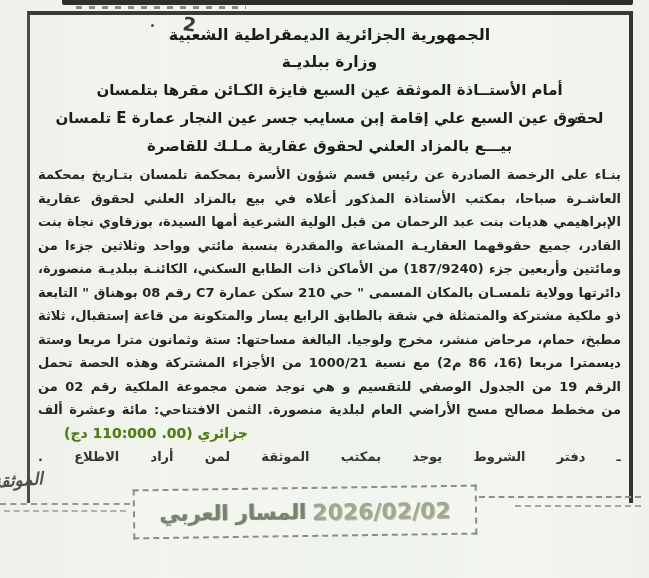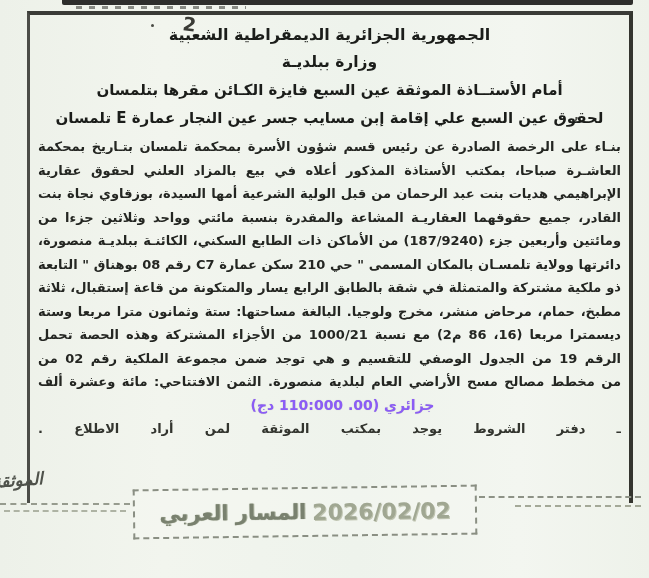--- a/index.html
+++ b/index.html
@@ -42,24 +42,24 @@
   .hdr.subject{font-size:15px;}
   .body-block{margin-top:4px;}
   .body-line{
     direction:rtl;
     font-size:13px;font-weight:bold;color:#242622;
     height:23.5px;line-height:23.5px;
     text-align:justify;text-align-last:justify;
     overflow:hidden;white-space:normal;
   }
   .amount-line{
-    direction:ltr;text-align:center;
+    direction:ltr;text-align:left;
     padding-left:26px;
     font-size:14px;font-weight:bold;
-    color:#8b5cf6;
+    color:#4d7c0f;
     height:23.5px;line-height:23.5px;
     text-shadow:0 0 1px #c3c8ba;
   }
   .closing-line{
     direction:rtl;
     font-size:13px;font-weight:bold;color:#33352f;
     height:23.5px;line-height:23.5px;
     text-align:justify;text-align-last:justify;
     overflow:hidden;
   }
@@ -120,20 +120,21 @@
   <div class="mark-2">2</div>
   <div class="stray-mark">’</div>
 
   <div class="frame">
     <div class="content">
 
       <div class="hdr republic">الجمهورية الجزائرية الديمقراطية الشعبية</div>
       <div class="hdr ministry">وزارة ببلديـة</div>
       <div class="hdr office">أمام الأستــاذة الموثقة عين السبع فايزة الكـائن مقرها بتلمسان</div>
       <div class="hdr office">لحقوق عين السبع علي إقامة إبن مسايب جسر عين النجار عمارة E تلمسان</div>
+      <div class="hdr subject">بيـــع بالمزاد العلني لحقوق عقارية مـلـك للقاصرة</div>
 
       <div class="body-block">
         <div class="body-line">بنـاء على الرخصة الصادرة عن رئيس قسم شؤون الأسرة بمحكمة تلمسان بتـاريخ بمحكمة تلمسـان</div>
         <div class="body-line">العاشـرة صباحا، بمكتب الأستاذة المذكور أعلاه في بيع بالمزاد العلني لحقوق عقارية للقاصرة:</div>
         <div class="body-line">الإبراهيمي هديات بنت عبد الرحمان من قبل الولية الشرعية أمها السيدة، بوزقاوي نجاة بنت عبد</div>
         <div class="body-line">القادر، جميع حقوقهما العقاريـة المشاعة والمقدرة بنسبة مائتي وواحد وثلاثين جزءا من تسعة آلاف</div>
         <div class="body-line">ومائتين وأربعين جزء (187/9240) من الأماكن ذات الطابع السكني، الكائنـة ببلديـة منصورة،</div>
         <div class="body-line">دائرتها وولاية تلمسـان بالمكان المسمى " حي 210 سكن عمارة C7 رقم 08 بوهناق " التابعة لمبنى</div>
         <div class="body-line">ذو ملكية مشتركة والمتمثلة في شقة بالطابق الرابع يسار والمتكونة من قاعة إستقبال، ثلاثة غرف،</div>
         <div class="body-line">مطبخ، حمام، مرحاض منشر، مخرج ولوجيا. البالغة مساحتها: ستة وثمانون مترا مربعا وستة عشر</div>

